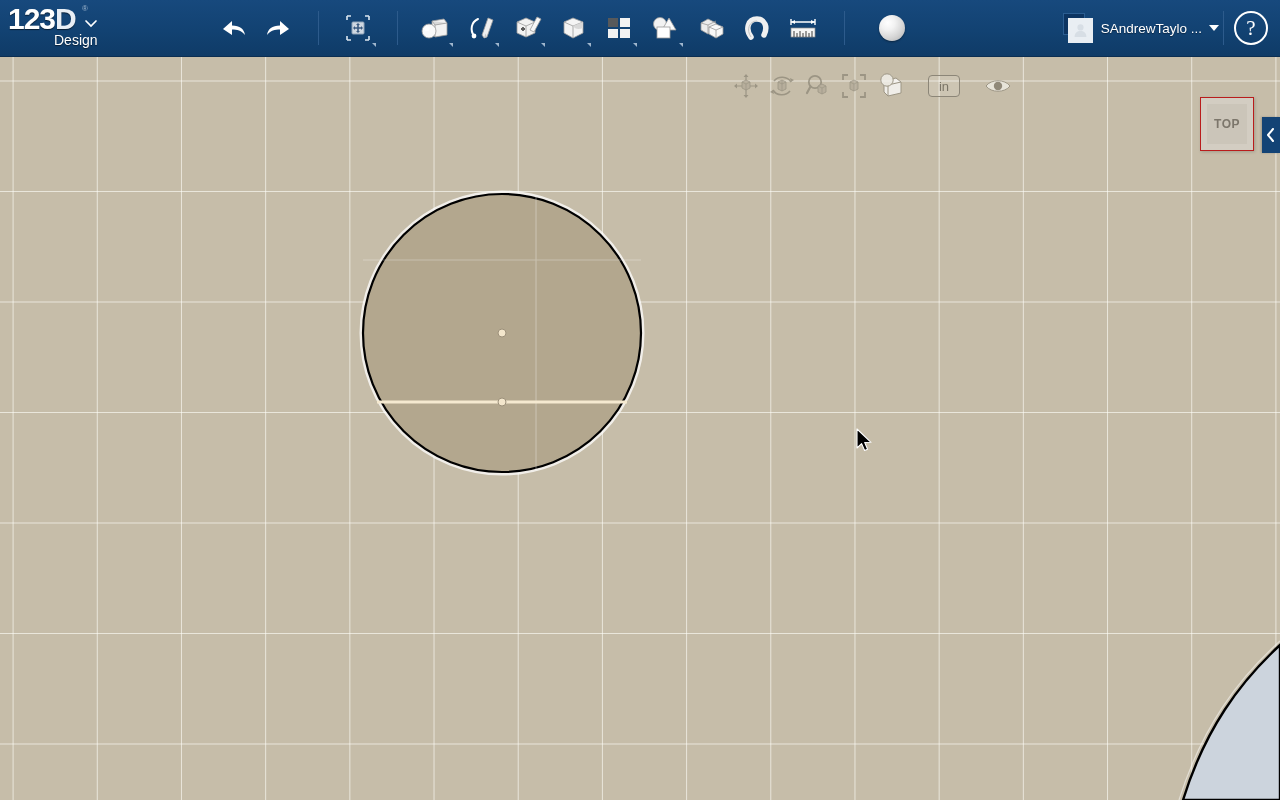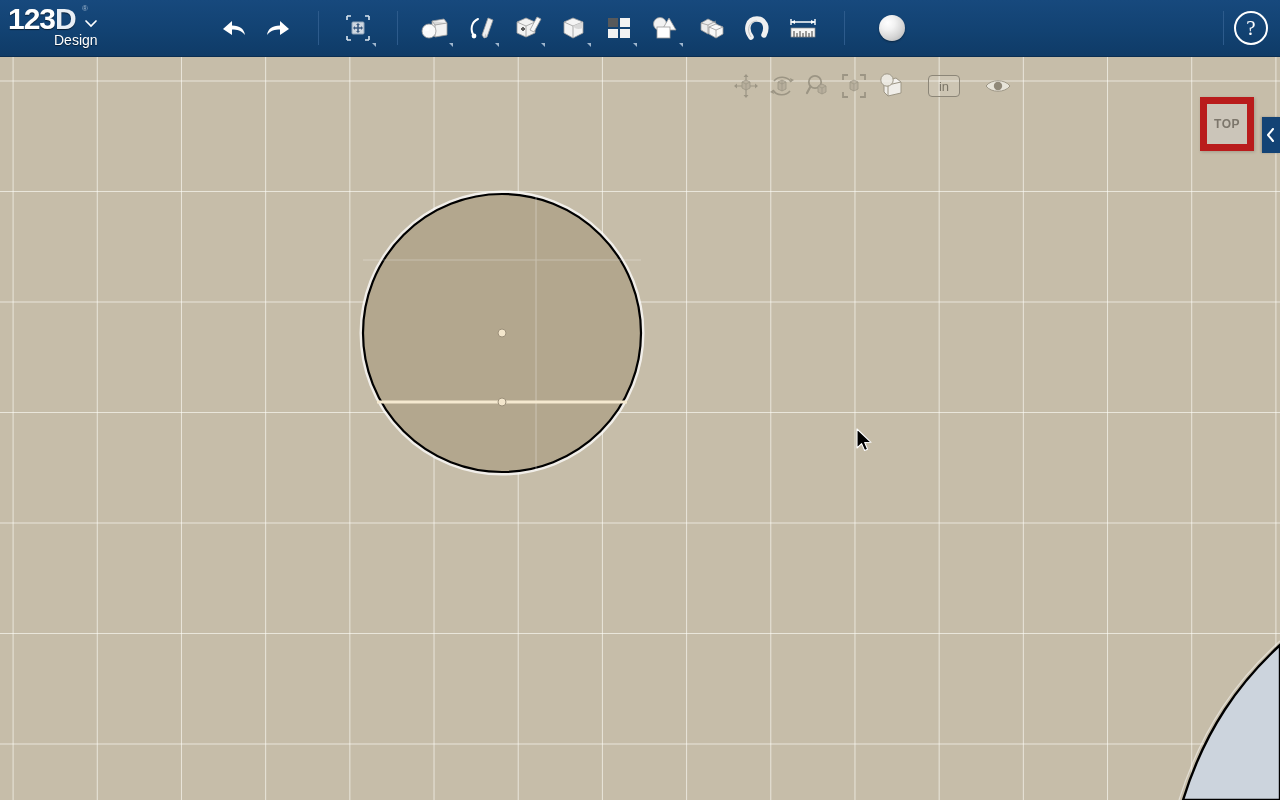--- a/index.html
+++ b/index.html
@@ -107,21 +107,21 @@
 
   
   #ground { position:absolute; left:0; top:0; width:1280px; height:743px; }
 
   
   #shape { position:absolute; left:355px; top:128px; width:300px; height:300px; }
 
   
   #viewcube {
     position:absolute; right:26px; top:40px; width:54px; height:54px;
-    background:#d3cdc2; border:7px solid #b91c1c;
+    background:#d3cdc2; border:1px solid #b91c1c;
     box-shadow:1px 1px 3px rgba(0,0,0,.18);
     display:flex; align-items:center; justify-content:center; cursor:pointer;
   }
   #viewcube .face {
     width:40px; height:40px; background:#cbc5b9;
     display:flex; align-items:center; justify-content:center;
     color:#7c766b; font-size:12px; font-weight:bold; letter-spacing:.5px;
   }
 
   
@@ -295,20 +295,33 @@
     <div style="width:18px"></div>
     <div class="tb-sep"></div>
     <div style="width:24px"></div>
 
     <div class="tbtn" title="Material">
       <div id="material-ball"></div>
     </div>
 
     <div class="spacer"></div>
 
+    <div id="userbtn">
+      <div id="avatar">
+        <div class="back" style="background:#0c3461;border:1px solid #2b5d91"></div>
+        <div class="sq">
+          <svg width="17" height="17" viewBox="0 0 17 17">
+            <circle cx="8.5" cy="5.4" r="3.1" fill="#d7dee5"></circle>
+            <path d="M2.6 15 C2.6 10.7 5.2 9 8.5 9 C11.8 9 14.4 10.7 14.4 15 Z" fill="#d7dee5"></path>
+          </svg>
+        </div>
+      </div>
+      <span id="username">SAndrewTaylo ...</span>
+      <span id="userchev"></span>
+    </div>
 
     <div class="tb-sep"></div>
 
     <div id="help">?</div>
   </div>
 
   <div id="canvas">
 
     <div id="grid"></div>
 

